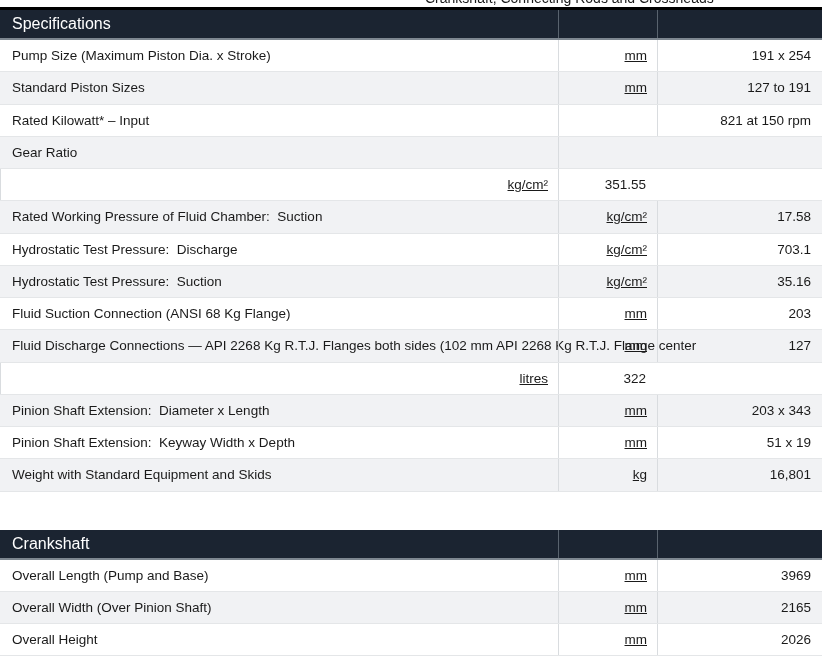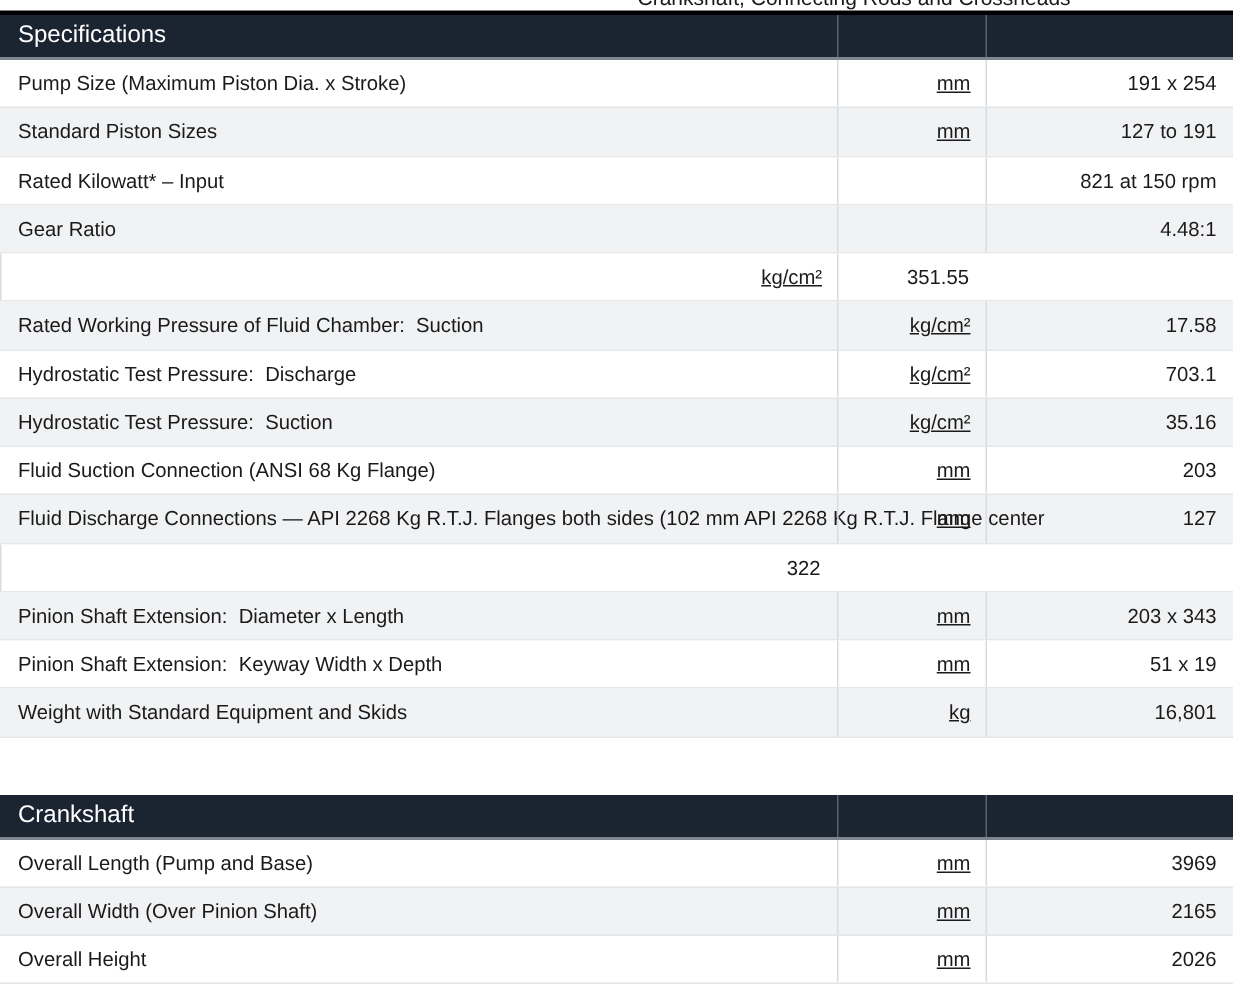--- a/index.html
+++ b/index.html
@@ -104,21 +104,20 @@
     <div class="cell c-value">127 to 191</div>
   </div>
   <div class="row">
     <div class="cell c-label">Rated Kilowatt* – Input</div>
     <div class="cell c-unit"></div>
     <div class="cell c-value">821 at 150 rpm</div>
   </div>
   <div class="row alt">
     <div class="cell c-label">Gear Ratio</div>
     <div class="cell c-unit"></div>
-    <div class="cell c-value">4.48:1</div>
   </div>
   <div class="row">
     <div class="cell c-unit">kg/cm²</div>
     <div class="cell c-value">351.55</div>
   </div>
   <div class="row alt">
     <div class="cell c-label">Rated Working Pressure of Fluid Chamber:&nbsp; Suction</div>
     <div class="cell c-unit">kg/cm²</div>
     <div class="cell c-value">17.58</div>
   </div>
@@ -136,20 +135,21 @@
     <div class="cell c-label">Fluid Suction Connection (ANSI 68 Kg Flange)</div>
     <div class="cell c-unit">mm</div>
     <div class="cell c-value">203</div>
   </div>
   <div class="row alt">
     <div class="cell c-label">Fluid Discharge Connections — API 2268 Kg R.T.J. Flanges both sides (102 mm API 2268 Kg R.T.J. Flange center</div>
     <div class="cell c-unit">mm</div>
     <div class="cell c-value">127</div>
   </div>
   <div class="row">
+    <div class="cell c-unit">litres</div>
     <div class="cell c-value">322</div>
   </div>
   <div class="row alt">
     <div class="cell c-label">Pinion Shaft Extension:&nbsp; Diameter x Length</div>
     <div class="cell c-unit">mm</div>
     <div class="cell c-value">203 x 343</div>
   </div>
   <div class="row">
     <div class="cell c-label">Pinion Shaft Extension:&nbsp; Keyway Width x Depth</div>
     <div class="cell c-unit">mm</div>

